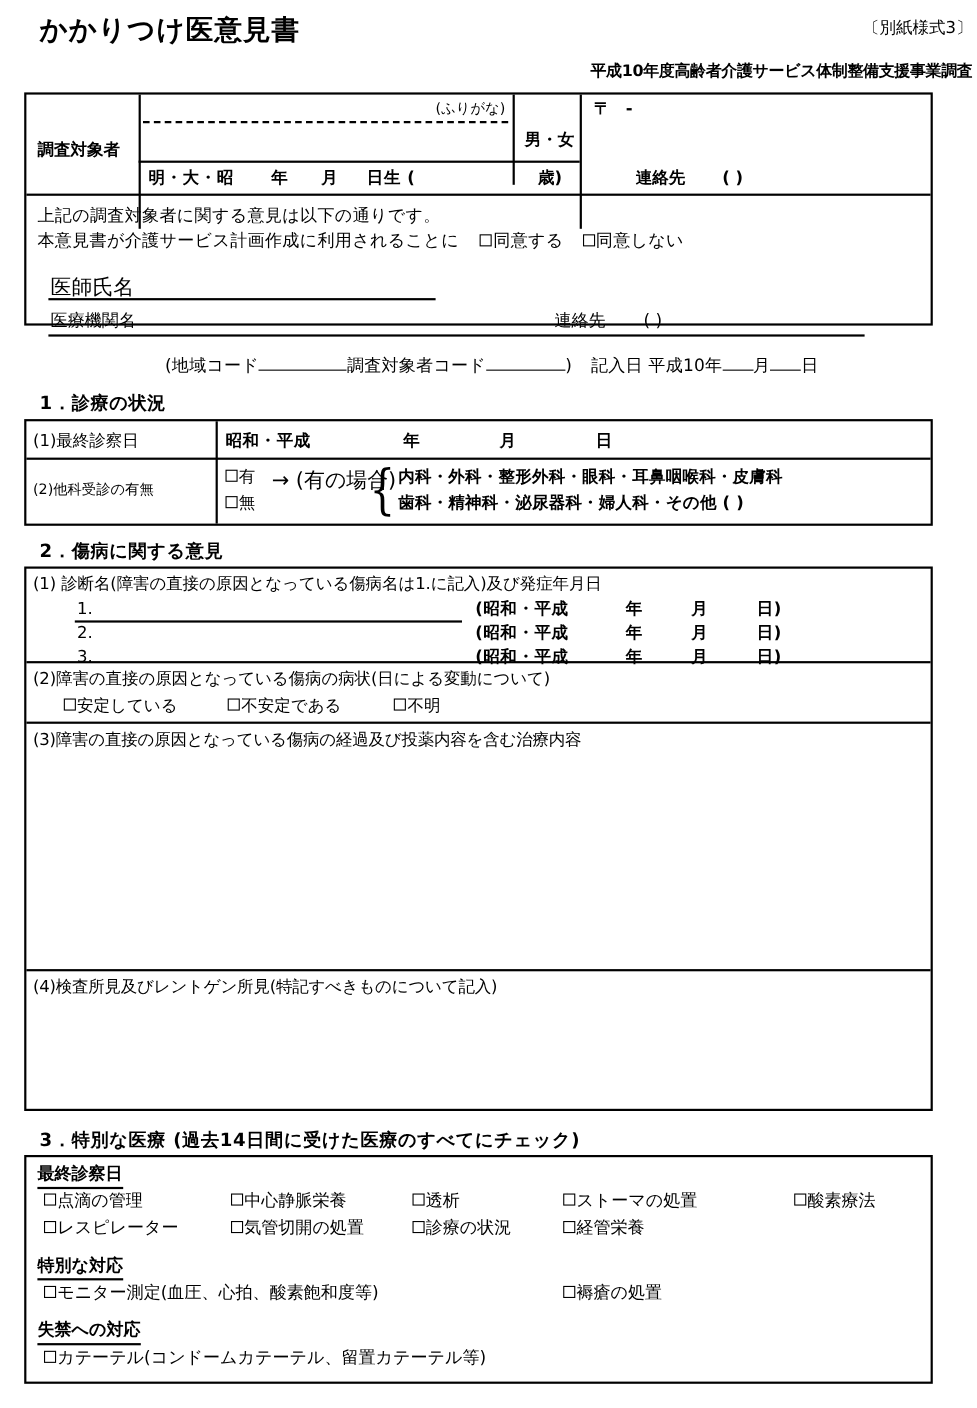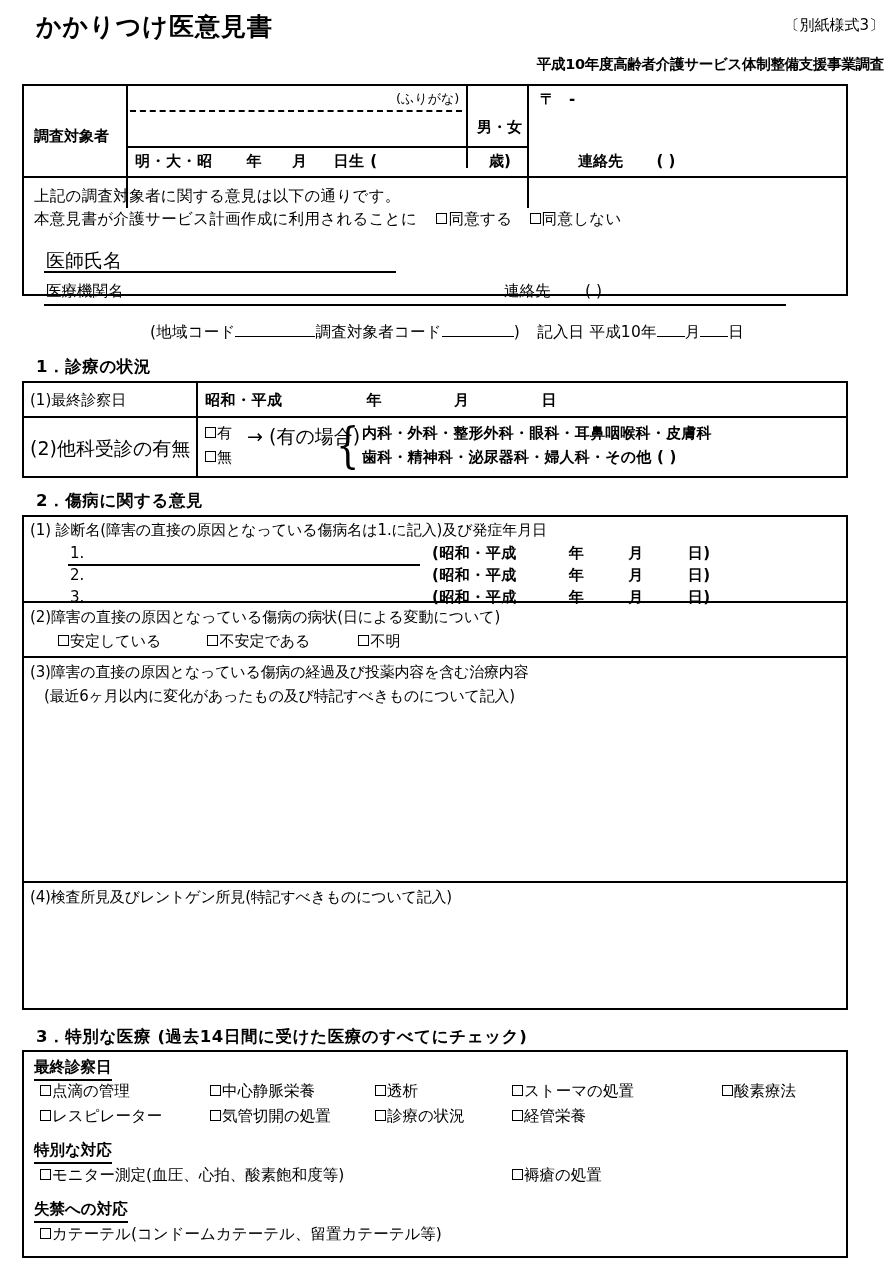--- a/index.html
+++ b/index.html
@@ -172,21 +172,21 @@
     width: 826px; height: 97px;
     border: 2px solid #000;
     box-sizing: border-box;
   }
   .t1-mid { background:#000; height: 1.6px; }
   .t1-col { background:#000; width: 1.6px; }
   .t1-r1-label { left: 30px; top: 391px; font-size: 15px; }
   .t1-r1-val   { left: 205px; top: 391px; font-size: 15px; font-weight: bold; letter-spacing: 0.5px; }
   .t1-r1-val .s1 { display:inline-block; width: 84px; }
   .t1-r1-val .s2 { display:inline-block; width: 72px; }
-  .t1-r2-label { left: 30px; top: 436px; font-size: 19px; }
+  .t1-r2-label { left: 30px; top: 436px; font-size: 13px; }
   .t1-r2-c1 { left: 205px; top: 424px; font-size: 15px; }
   .t1-r2-c2 { left: 205px; top: 448px; font-size: 15px; }
   .t1-arrow { left: 240px; top: 424px; font-size: 19px; }
   .t1-brace {
     left: 336px; top: 421px;
     font-size: 49px;
     line-height: 49px;
     font-family: "DejaVu Serif", serif;
     transform: scaleX(0.75);
     transform-origin: left top;
@@ -335,21 +335,20 @@
   <div class="dx-date nowrap" style="left:432px; top:588px;">
     <span>(昭和・平成</span><span class="g1"></span><span>年</span><span class="g2"></span><span>月</span><span class="g2"></span><span>日)</span>
   </div>
 
   <div class="abs q2-title">(2)障害の直接の原因となっている傷病の病状(日による変動について)</div>
   <div class="abs q2-opts nowrap">
     <span class="cb"></span><span>安定している</span><span class="gap1"></span><span class="cb"></span><span>不安定である</span><span class="gap2"></span><span class="cb"></span><span>不明</span>
   </div>
 
   <div class="abs q3-title">(3)障害の直接の原因となっている傷病の経過及び投薬内容を含む治療内容</div>
-  <div class="abs q3-title2">(最近6ヶ月以内に変化があったもの及び特記すべきものについて記入)</div>
   <div class="abs" style="left:30px; top:712px; width:808px; height:162px;"></div>
 
   <div class="abs q4-title">(4)検査所見及びレントゲン所見(特記すべきものについて記入)</div>
   <div class="abs" style="left:30px; top:912px; width:808px; height:92px;"></div>
 
   <div class="abs sec-head" style="left:36px; top:1026px;">3．特別な医療 (過去14日間に受けた医療のすべてにチェック)</div>
   <div class="abs t3"></div>
 
   <div class="grp-head" style="left:34px; top:1057px;">最終診察日</div>
   <div class="chk-item" style="left:40px; top:1081px;"><span class="cb"></span><span>点滴の管理</span></div>

